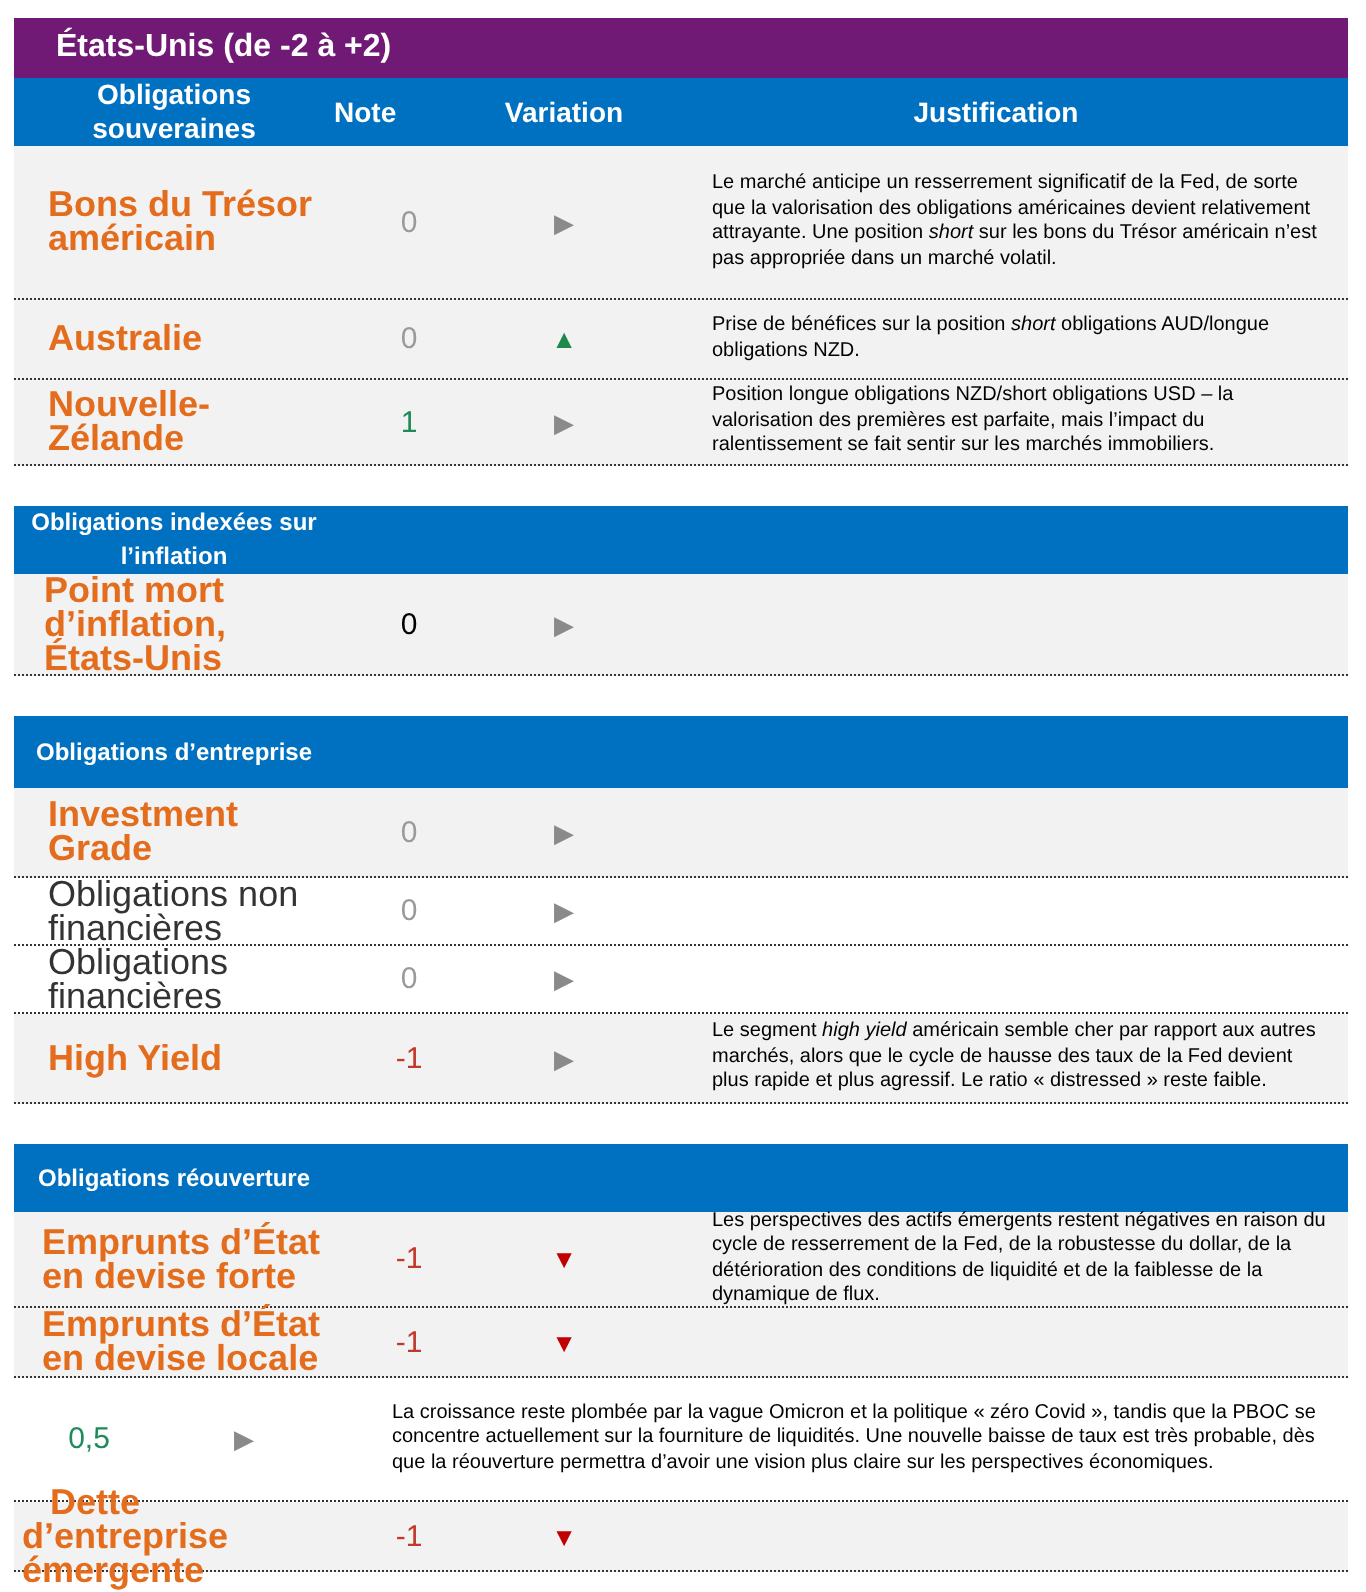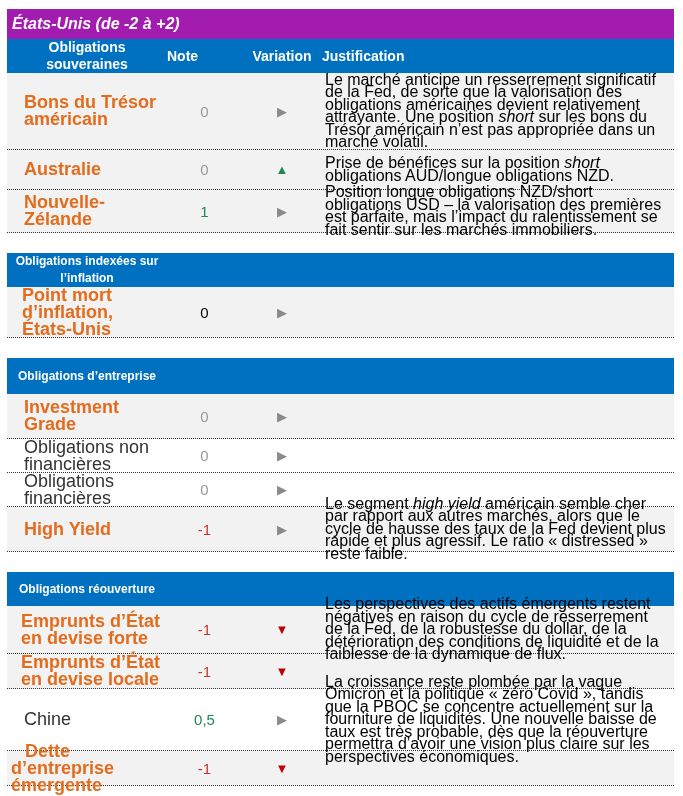--- a/index.html
+++ b/index.html
@@ -1,38 +1,38 @@
 <!DOCTYPE html>
 <html><head>
 <meta charset="utf-8">
 <style>
   html, body { margin: 0; padding: 0; background: #ffffff; }
   body { width: 683px; height: 796px; position: relative; overflow: hidden;
          font-family: "Liberation Sans", sans-serif; }
   .wrap { position: absolute; left: 7px; top: 9px; width: 667px; }
-  .title-bar { height: 30px; background: #a21caf; color: #fff; font-weight: bold;
-               font-size: 16px; line-height: 30px; padding-left: 5px; box-sizing: border-box; font-style: italic; }
+  .title-bar { height: 30px; background: #701a75; color: #fff; font-weight: bold;
+               font-size: 16px; line-height: 30px; padding-left: 21px; box-sizing: border-box; }
   .hdr { display: flex; background: #0070c0; color: #fff; font-weight: bold; font-size: 14px;
          align-items: center; }
   .hdr .c1 { width: 160px; text-align: center; line-height: 17px; }
   .hdr .c2 { width: 75px; }
   .hdr .c3 { width: 80px; text-align: center; }
-  .hdr .c4 { flex: 1; }
+  .hdr .c4 { flex: 1; text-align: center; }
   .sec-hdr { background: #0070c0; color: #fff; font-weight: bold; font-size: 12px;
              line-height: 17px; }
   .sec-hdr .c1 { width: 160px; text-align: center; }
   .row { display: flex; align-items: center; border-bottom: 1px dotted #333; box-sizing: border-box; }
   .row.grey { background: #f2f2f2; }
   .row.white { background: #ffffff; }
   .row .c1 { width: 160px; box-sizing: border-box; padding-left: 17px; font-size: 18px; line-height: 17px; }
   .row .c1.bold { color: #e36c1d; font-weight: bold; }
   .row .c1.plain { color: #333333; font-weight: normal; }
   .row .c2 { width: 75px; text-align: center; font-size: 15px; }
   .row .c3 { width: 80px; text-align: center; font-size: 13px; }
-  .row .c4 { flex: 1; font-size: 16px; line-height: 12.5px; color: #000; padding-right: 8px; padding-left: 3px; }
+  .row .c4 { flex: 1; font-size: 10px; line-height: 12.5px; color: #000; padding-right: 8px; padding-left: 3px; margin-left: 31px; }
   .gap { height: 22px; background: #fff; }
   .note-grey { color: #9a9a9a; }
   .note-green { color: #1f8a5a; }
   .note-red { color: #c0392b; }
   .note-black { color: #000; }
   .ico-right { color: #8a8a8a; }
   .ico-up { color: #1b8a4c; }
   .ico-down { color: #c00000; }
   em { font-style: italic; }
 </style>
@@ -123,21 +123,20 @@
     <div class="c3 ico-down">▼</div>
     <div class="c4">Les perspectives des actifs émergents restent négatives en raison du cycle de resserrement de la Fed, de la robustesse du dollar, de la détérioration des conditions de liquidité et de la faiblesse de la dynamique de flux.</div>
   </div>
   <div class="row grey" style="height:35px">
     <div class="c1 bold" style="padding-left:14px">Emprunts d’État en devise locale</div>
     <div class="c2 note-red">-1</div>
     <div class="c3 ico-down">▼</div>
     <div class="c4"></div>
   </div>
   <div class="row white" style="height:62px">
-    <div class="c1 plain">Chine</div>
     <div class="c2 note-green">0,5</div>
     <div class="c3 ico-right">▶</div>
     <div class="c4">La croissance reste plombée par la vague Omicron et la politique « zéro Covid », tandis que la PBOC se concentre actuellement sur la fourniture de liquidités. Une nouvelle baisse de taux est très probable, dès que la réouverture permettra d’avoir une vision plus claire sur les perspectives économiques.</div>
   </div>
   <div class="row grey" style="height:35px">
     <div class="c1 bold" style="padding-left:4px;text-indent:14px">Dette d’entreprise émergente</div>
     <div class="c2 note-red">-1</div>
     <div class="c3 ico-down">▼</div>
     <div class="c4"></div>
   </div>

